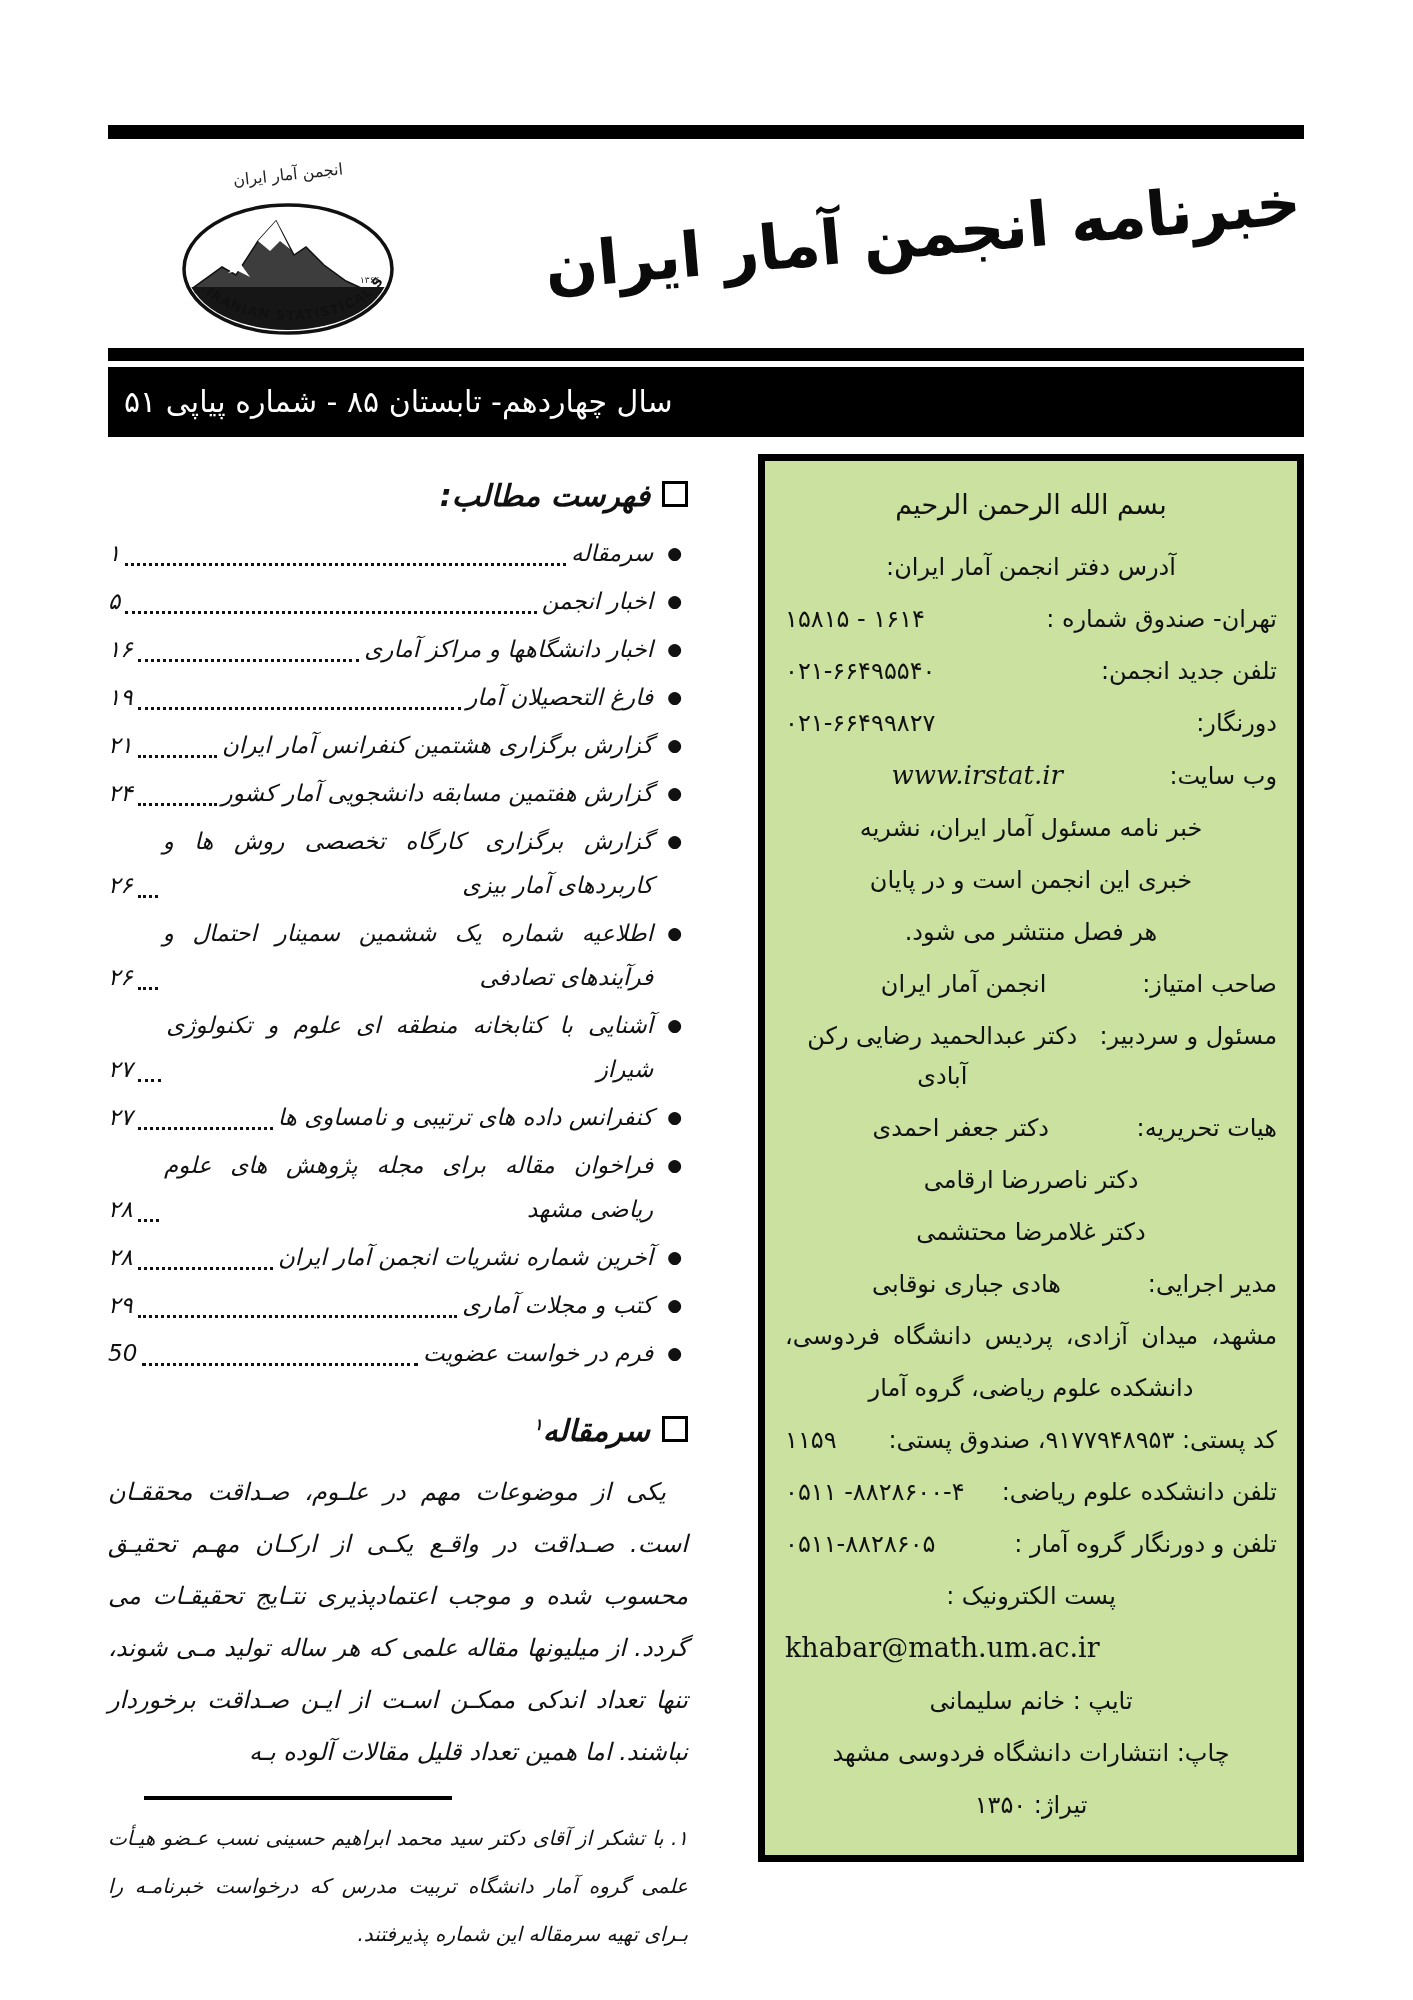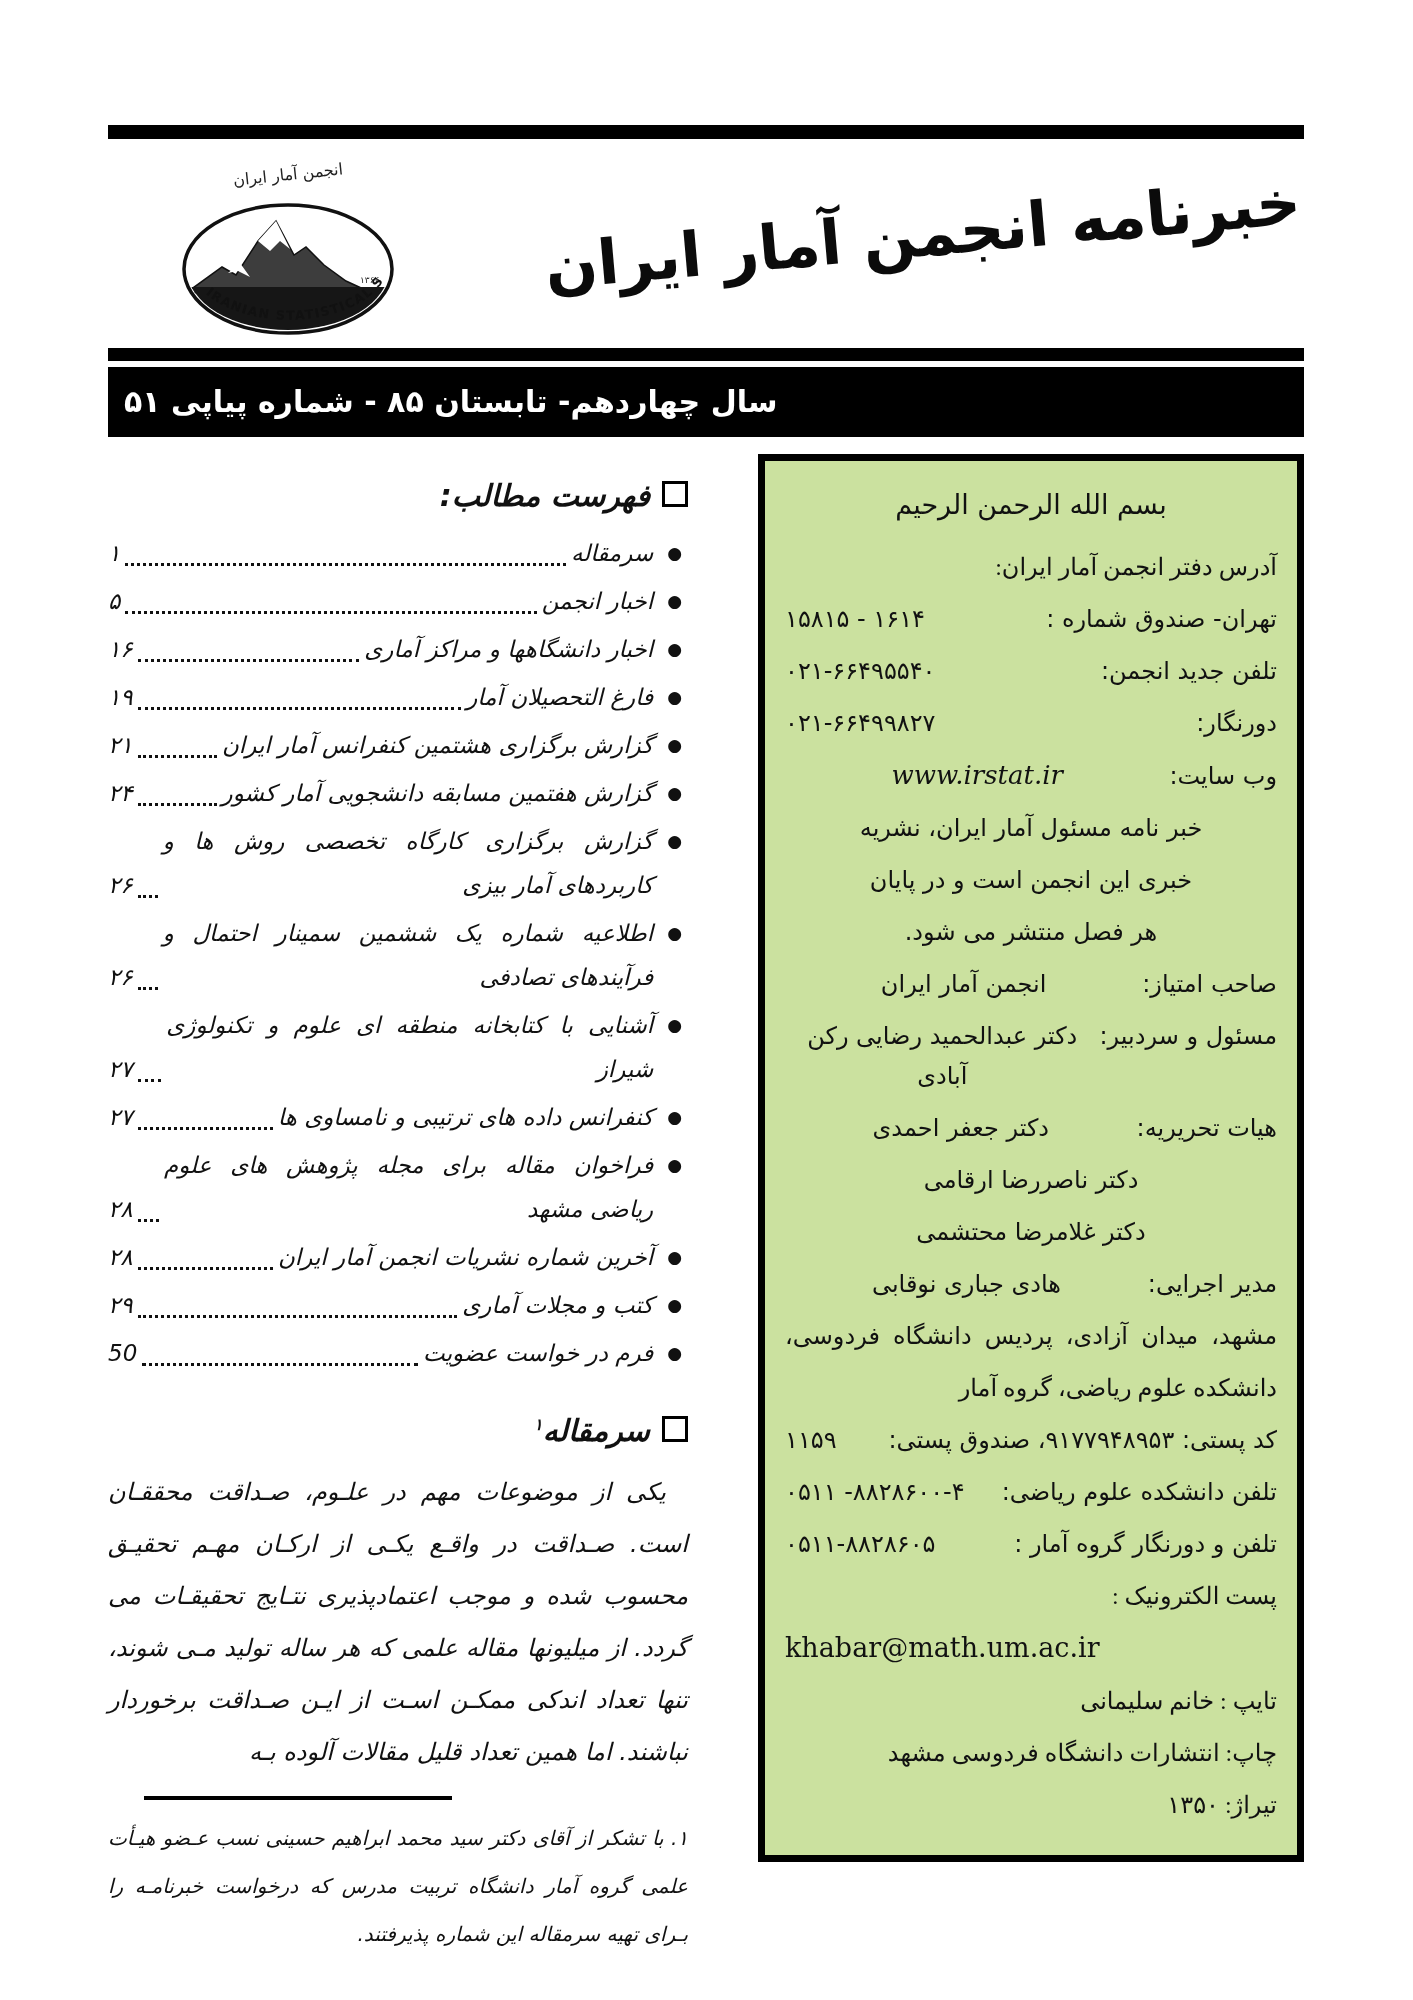--- a/index.html
+++ b/index.html
@@ -12,40 +12,40 @@
   .cal-title{position:absolute;right:4px;top:26px;margin:0;direction:rtl;white-space:nowrap;
              font-size:62px;font-weight:bold;letter-spacing:1px;color:#0b0b0b;
              transform:rotate(-5deg);transform-origin:100% 50%;}
   .logo{position:absolute;left:60px;top:26px;width:240px;text-align:center;}
   .logo-cal{font-size:16px;direction:rtl;color:#222;transform:rotate(-6deg);margin-bottom:3px;}
 
   
   .thinbar{position:absolute;left:108px;top:348px;width:1196px;height:13px;background:#000;}
   .issuebar{position:absolute;left:108px;top:367px;width:1196px;height:70px;background:#000;
             color:#fff;direction:rtl;text-align:left;}
-  .issuebar span{display:inline-block;line-height:70px;padding:0 16px;font-size:30px;font-weight:bold;}
+  .issuebar span{display:inline-block;line-height:70px;padding:0 16px;font-size:30px;font-weight:normal;}
 
   
   .columns{position:absolute;left:108px;top:454px;width:1196px;display:flex;direction:rtl;
            gap:70px;align-items:flex-start;}
 
   
   .infobox{box-sizing:border-box;width:546px;min-height:1396px;border:7px solid #000;
            background-color:#cbe19f;
            background-image:radial-gradient(#eaf4d2 22%, rgba(0,0,0,0) 24%);
            background-size:4px 4px;
            padding:24px 20px 18px;direction:rtl;font-size:24px;line-height:40px;}
   .row{display:flex;align-items:baseline;margin-bottom:12px;}
   .row .lbl{white-space:nowrap;}
   .L-bismillah{display:block;text-align:center;font-weight:normal;font-size:27px;margin-bottom:22px;}
   .L-pair-left{justify-content:space-between;}
   .L-pair-left .val{text-align:left;}
   .L-pair-center .val{flex:1;text-align:center;}
   .L-center{justify-content:center;text-align:center;}
-  .L-right{display:block;text-align:right;font-family:Liberation Serif, serif;}
+  .L-right{display:block;text-align:center;}
   .L-left{display:block;text-align:left;direction:ltr;}
   .L-justify{display:block;text-align:justify;text-align-last:justify;}
   .val[dir="ltr"]{direction:ltr;unicode-bidi:embed;}
   .v-site{font-style:italic;font-family:"DejaVu Serif",serif;font-size:26px;}
   .v-email{font-family:"DejaVu Serif",serif;font-size:27px;}
 
   
   .leftcol{box-sizing:border-box;width:580px;padding-top:24px;direction:rtl;font-style:italic;}
   .sq{display:inline-block;width:20px;height:20px;border:3px solid #000;
       vertical-align:-1px;margin-inline-end:12px;}

